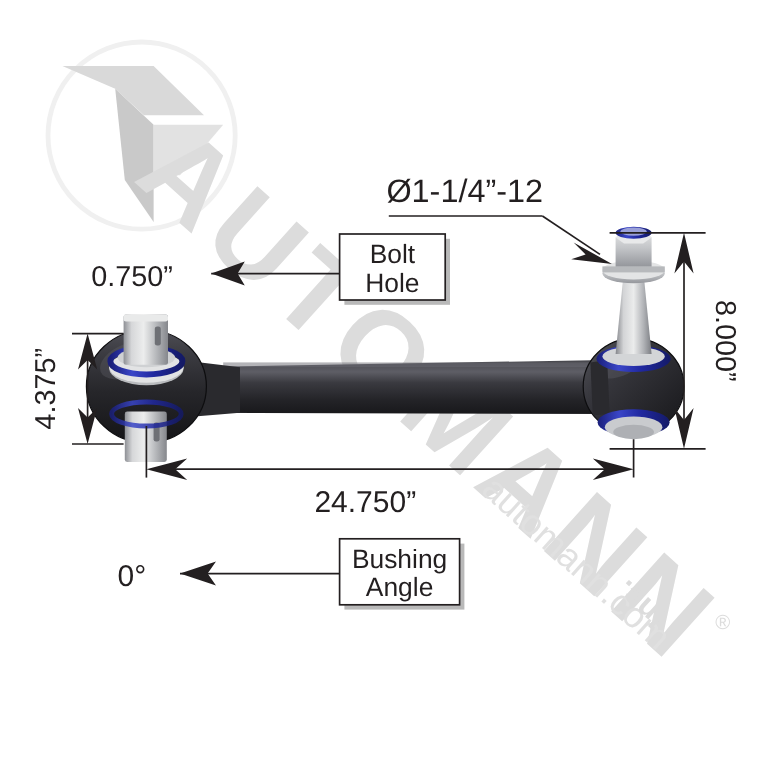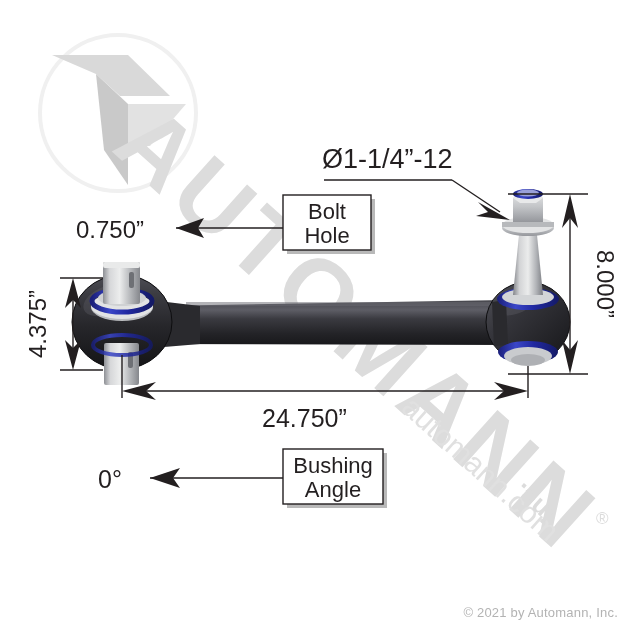--- a/index.html
+++ b/index.html
@@ -233,15 +233,14 @@
 
     <g font-family="Liberation Sans, sans-serif" fill="#231f20" font-size="22">
       <text x="327" y="219" text-anchor="middle">Bolt</text>
       <text x="327" y="243" text-anchor="middle">Hole</text>
 
       <text x="333" y="473" text-anchor="middle">Bushing</text>
       <text x="333" y="497" text-anchor="middle">Angle</text>
     </g>
   </svg>
 
-  <div class="copyright">© 2021 by Automann, Inc.</div>
 
 </div>
 
 </body></html>

